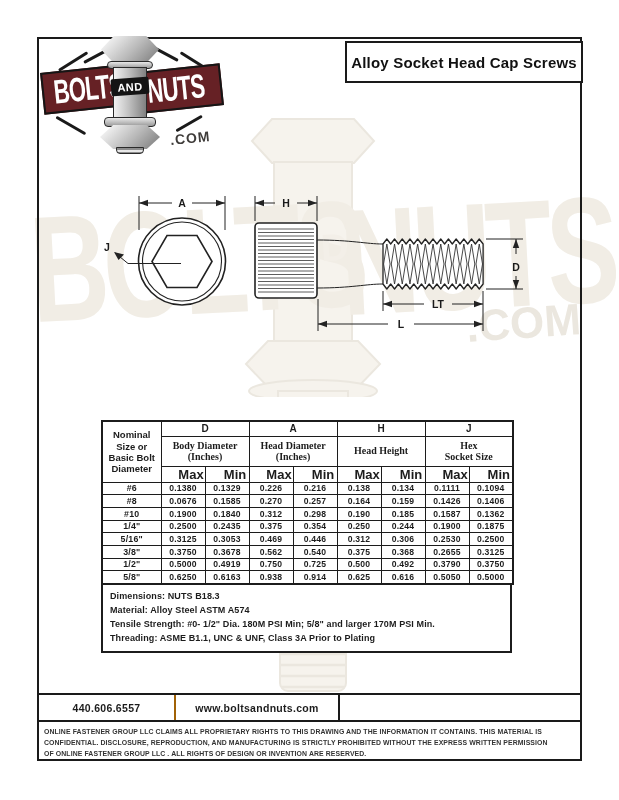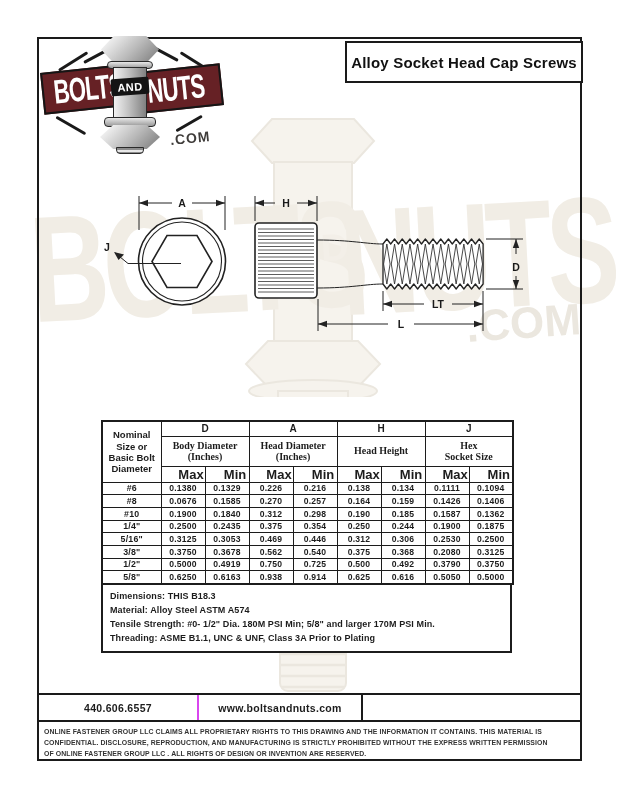--- a/index.html
+++ b/index.html
@@ -60,21 +60,21 @@
   .spec tbody td { height:12.7px; font-size:8.6px; font-weight:bold; letter-spacing:.2px; }
   .spec tbody td.size { font-size:8.8px; }
   .notes { width:411px; height:68px; border:2.5px solid #1c1c1c; border-top:none; background:#fff; padding:4px 7px; }
   .notes div { font-size:9px; font-weight:bold; color:#1c1c1c; line-height:14.2px; letter-spacing:.1px; white-space:nowrap; }
 
   
   .contactbar { left:37px; top:693px; width:545px; height:29px; border:2px solid #1a1a1a; background:#fff;
                 display:flex; z-index:4; }
   .contactbar .cell { display:flex; align-items:center; justify-content:center; font-size:10.5px; font-weight:bold;
                       color:#1c1c1c; letter-spacing:.3px; height:100%; }
-  .cell-phone { width:160px; border-right:2px solid #d946ef; }
+  .cell-phone { width:137px; border-right:2px solid #a16207; }
   .cell-web { width:164px; border-right:2px solid #1a1a1a; }
   .cell-mail { flex:1; }
   .disclaimer { left:37px; top:720px; width:545px; height:41px; border:2px solid #1a1a1a; background:#fff;
                 z-index:4; padding:4px 4px 0 5px; }
   .disclaimer div { font-size:6.9px; font-weight:bold; color:#333; letter-spacing:.1px; line-height:1.62; white-space:nowrap; }
 </style>
 </head>
 <body>
 
 <div class="page">
@@ -333,21 +333,21 @@
             <td>0.2500</td>
           </tr>
           <tr>
             <td class="size">3/8"</td>
             <td>0.3750</td>
             <td>0.3678</td>
             <td>0.562</td>
             <td>0.540</td>
             <td>0.375</td>
             <td>0.368</td>
-            <td>0.2080</td>
+            <td>0.2655</td>
             <td>0.3125</td>
           </tr>
           <tr>
             <td class="size">1/2"</td>
             <td>0.5000</td>
             <td>0.4919</td>
             <td>0.750</td>
             <td>0.725</td>
             <td>0.500</td>
             <td>0.492</td>
@@ -361,21 +361,21 @@
             <td>0.938</td>
             <td>0.914</td>
             <td>0.625</td>
             <td>0.616</td>
             <td>0.5050</td>
             <td>0.5000</td>
           </tr>
         </tbody>
     </table>
     <div class="notes">
-        <div>Dimensions: THIS B18.3</div>
+        <div>Dimensions: NUTS B18.3</div>
         <div>Material: Alloy Steel ASTM A574</div>
         <div>Tensile Strength: #0- 1/2" Dia. 180M PSI Min; 5/8" and larger 170M PSI Min.</div>
         <div>Threading: ASME B1.1, UNC &amp; UNF, Class 3A Prior to Plating</div>
       </div>
   </div>
 
   <div class="abs contactbar">
     <div class="cell cell-phone">440.606.6557</div>
     <div class="cell cell-web">www.boltsandnuts.com</div>
   </div>

